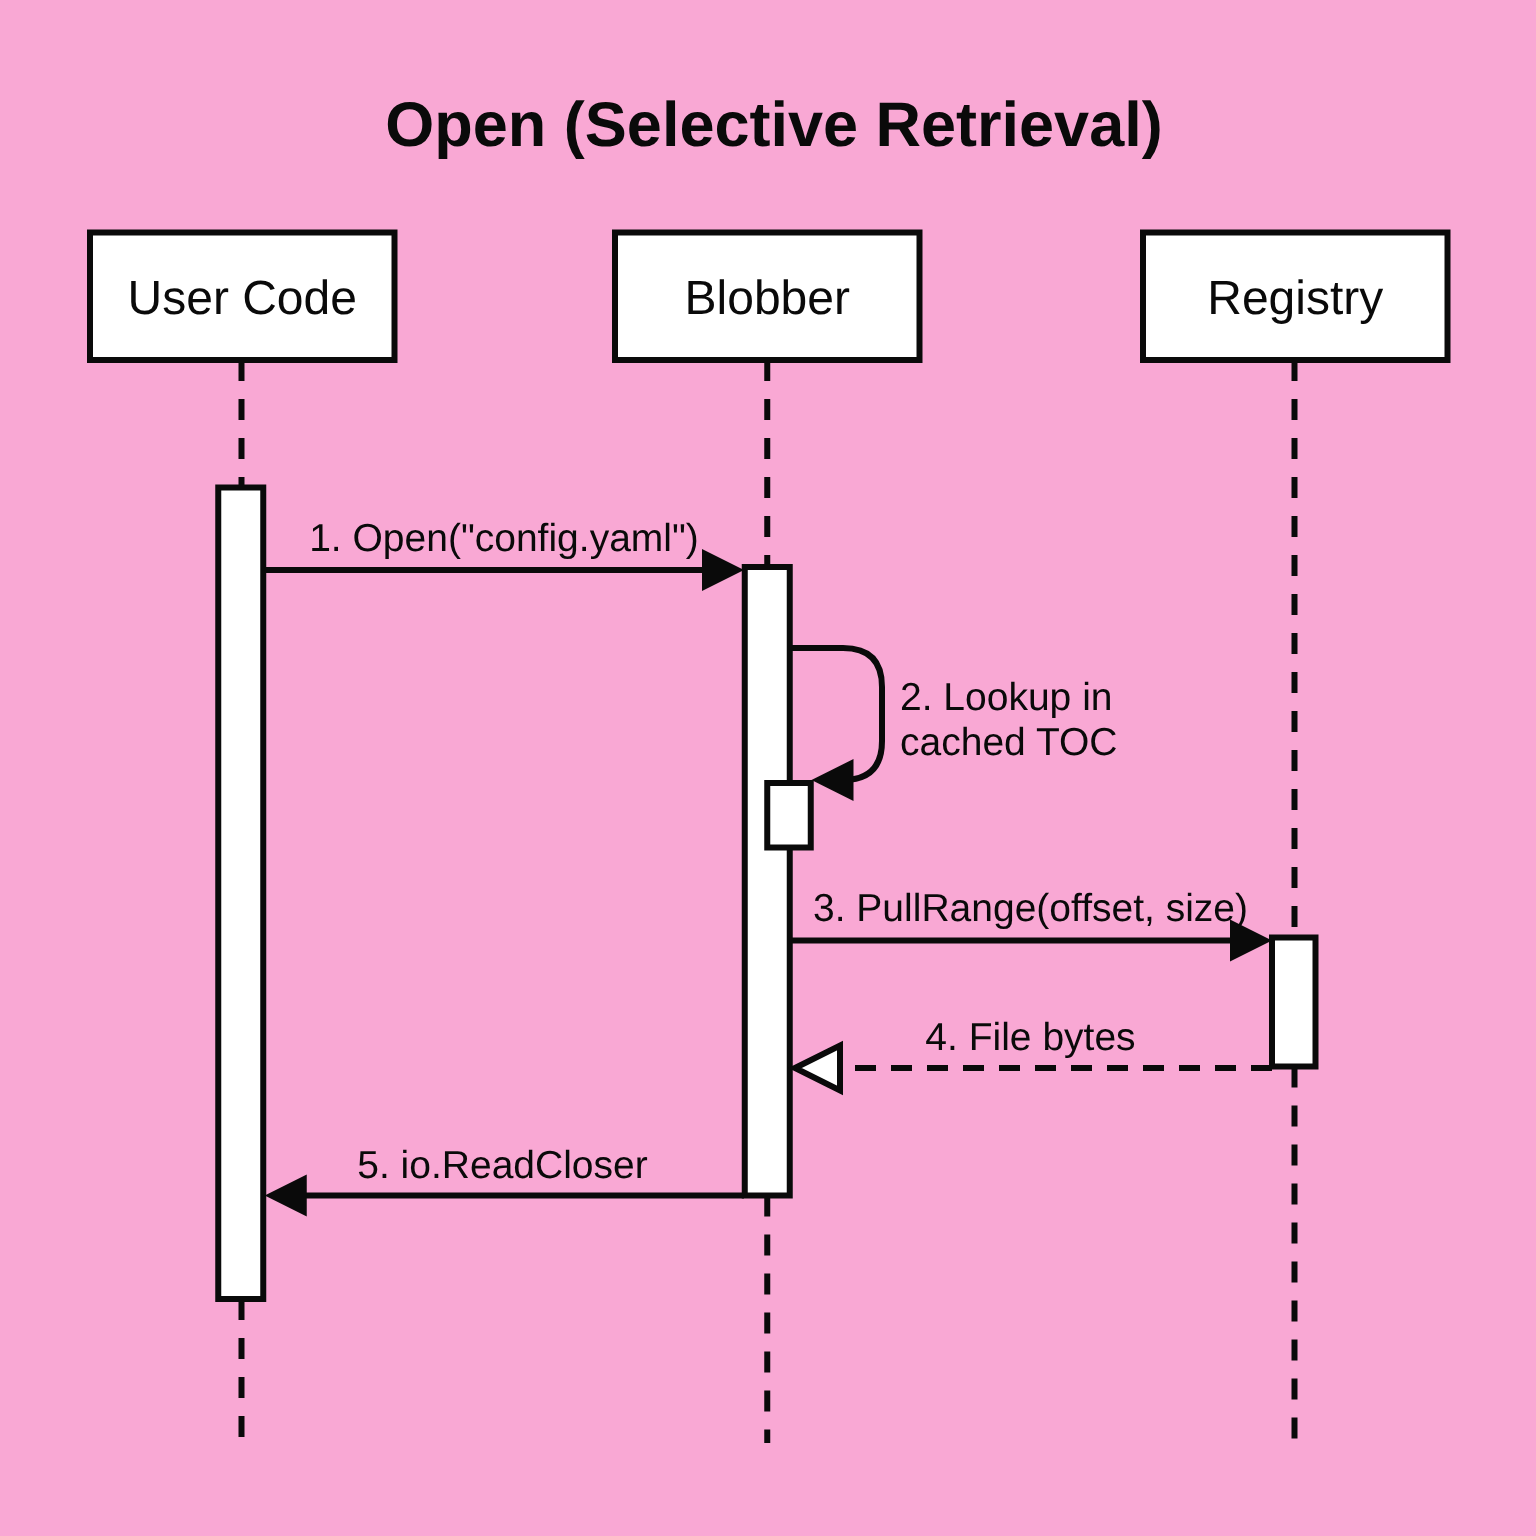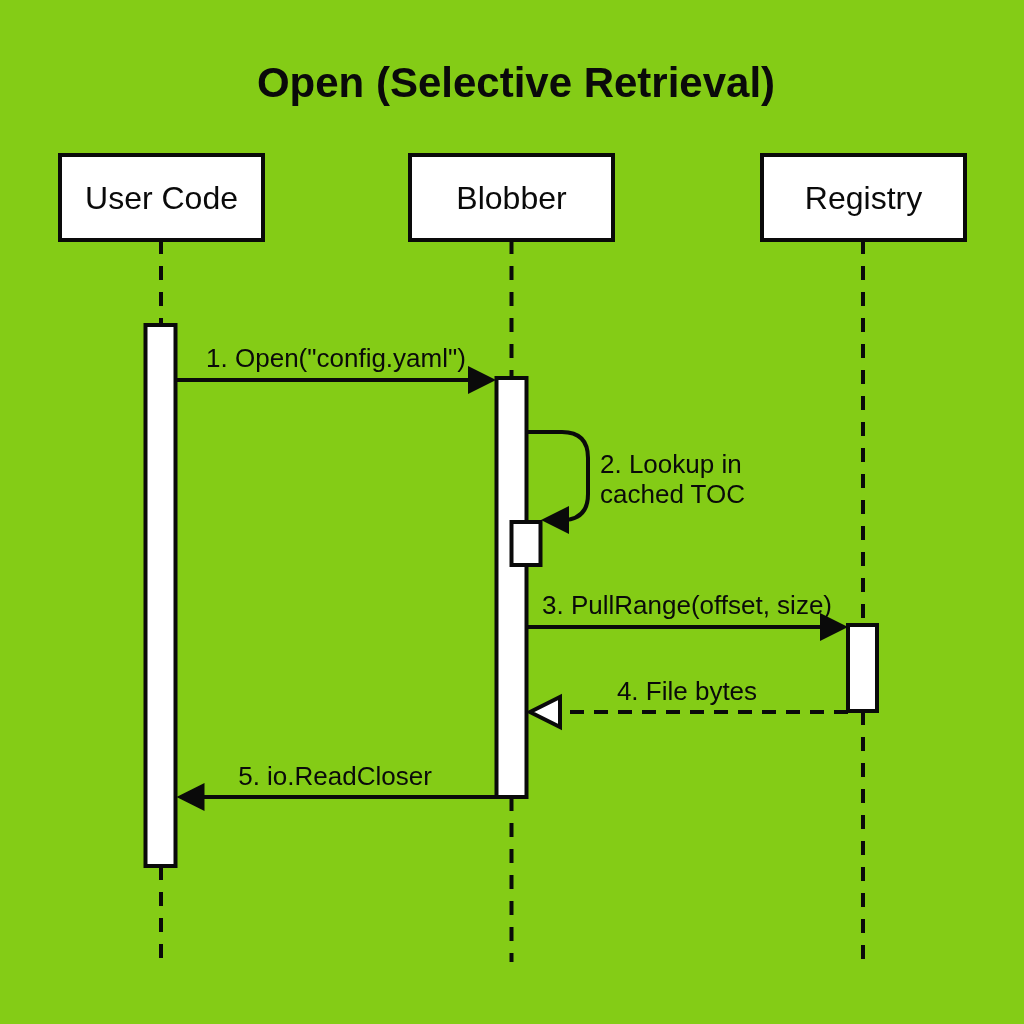--- a/index.html
+++ b/index.html
@@ -4,21 +4,21 @@
 <style>
   html, body {
     margin: 0;
     padding: 0;
     background: #ffffff;
   }
   .canvas {
     position: relative;
     width: 1024px;
     height: 1024px;
-    background: #84cc16;
+    background: #f9a8d4;
     overflow: hidden;
     font-family: "Liberation Sans", sans-serif;
   }
   svg { display: block; }
   .title-text {
     font-family: "Liberation Sans", sans-serif;
     font-size: 42px;
     font-weight: bold;
     fill: #0a0a0a;
   }

